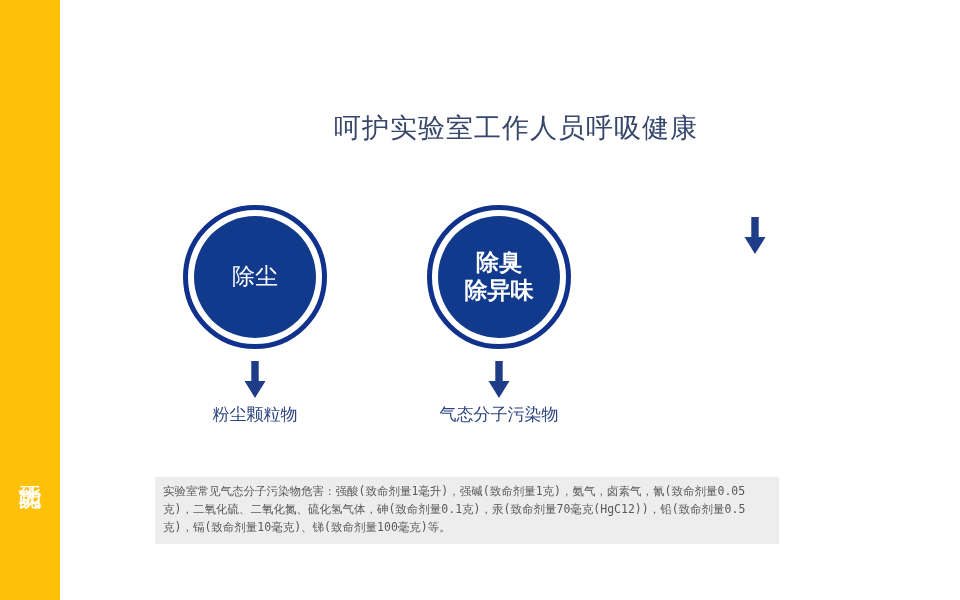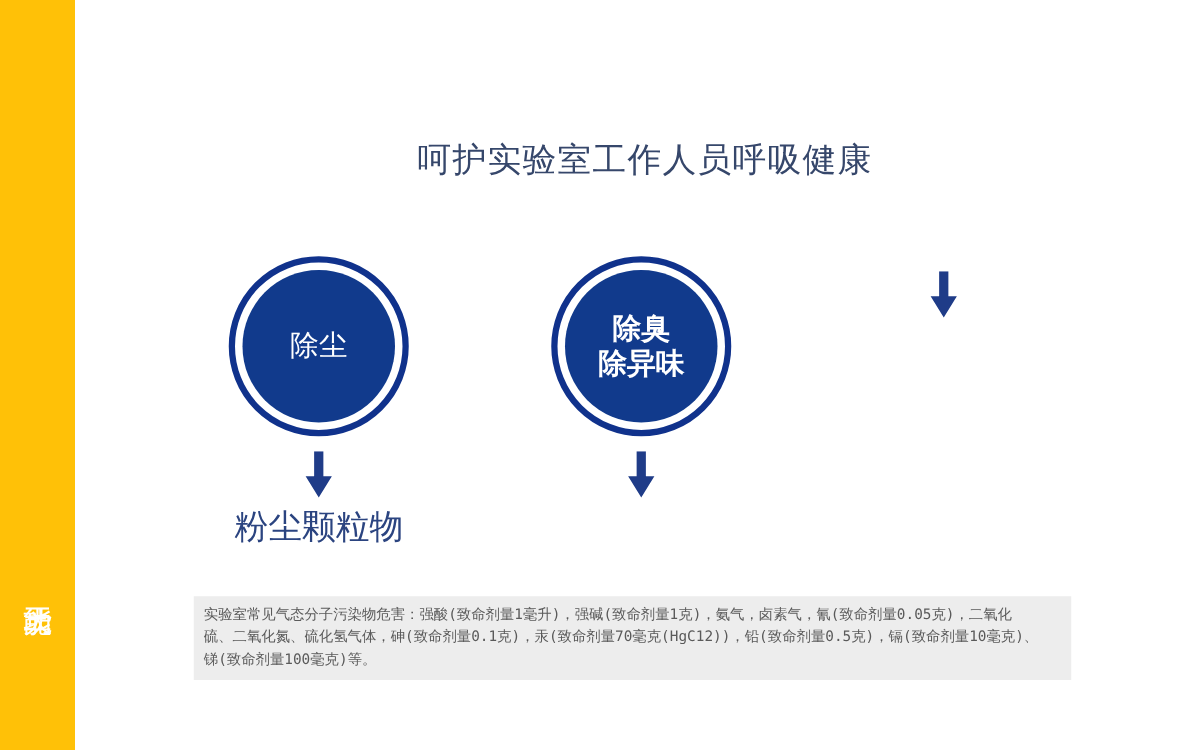--- a/index.html
+++ b/index.html
@@ -89,33 +89,33 @@
   .circle-label.bold { font-weight: bold; font-size: 23px; }
 
   .arrow {
     width: 22px;
     margin: 12px auto 0 auto;
     display: block;
   }
 
   .node-caption {
     text-align: center;
-    font-size: 27px;
+    font-size: 17px;
     color: #2B4480;
     font-family: "Liberation Serif", "DejaVu Serif", serif;
     margin-top: 4px;
     white-space: nowrap;
   }
 
   
   #bottom-note {
     position: absolute;
     left: 155px;
     top: 477px;
-    width: 702px;
+    width: 624px;
     background: #EDEDED;
     padding: 6px 25px 8px 8px;
     font-family: "DejaVu Sans Mono", "Liberation Mono", monospace;
     font-size: 11.5px;
     line-height: 1.55;
     color: #5A5A5A;
     text-align: left;
   }
 </style>
 </head>
@@ -136,30 +136,31 @@
       <div class="circle-inner">
         <span class="circle-label">除尘</span>
       </div>
     </div>
     <svg class="arrow" viewBox="0 0 22 38">
       <polygon points="7.3,0 14.7,0 14.7,20 21.5,20 11,37 0.5,20 7.3,20" fill="#1F3C88"></polygon>
     </svg>
     <div class="node-caption">粉尘颗粒物</div>
   </div>
 
-  <div class="node-group" style="left:433px; top:205px;">
+  <div class="node-group" style="left:419px; top:205px;">
     <div class="circle-outer">
       <div class="circle-inner">
         <span class="circle-label bold">除臭
 除异味</span>
       </div>
     </div>
     <svg class="arrow" viewBox="0 0 22 38">
       <polygon points="7.3,0 14.7,0 14.7,20 21.5,20 11,37 0.5,20 7.3,20" fill="#1F3C88"></polygon>
     </svg>
+    <div class="node-caption">气态分子污染物</div>
   </div>
 
   <div class="node-group" style="left:675px; top:205px;">
     <svg class="arrow" viewBox="0 0 22 38">
       <polygon points="7.3,0 14.7,0 14.7,20 21.5,20 11,37 0.5,20 7.3,20" fill="#1F3C88"></polygon>
     </svg>
   </div>
 
 </div>
 

